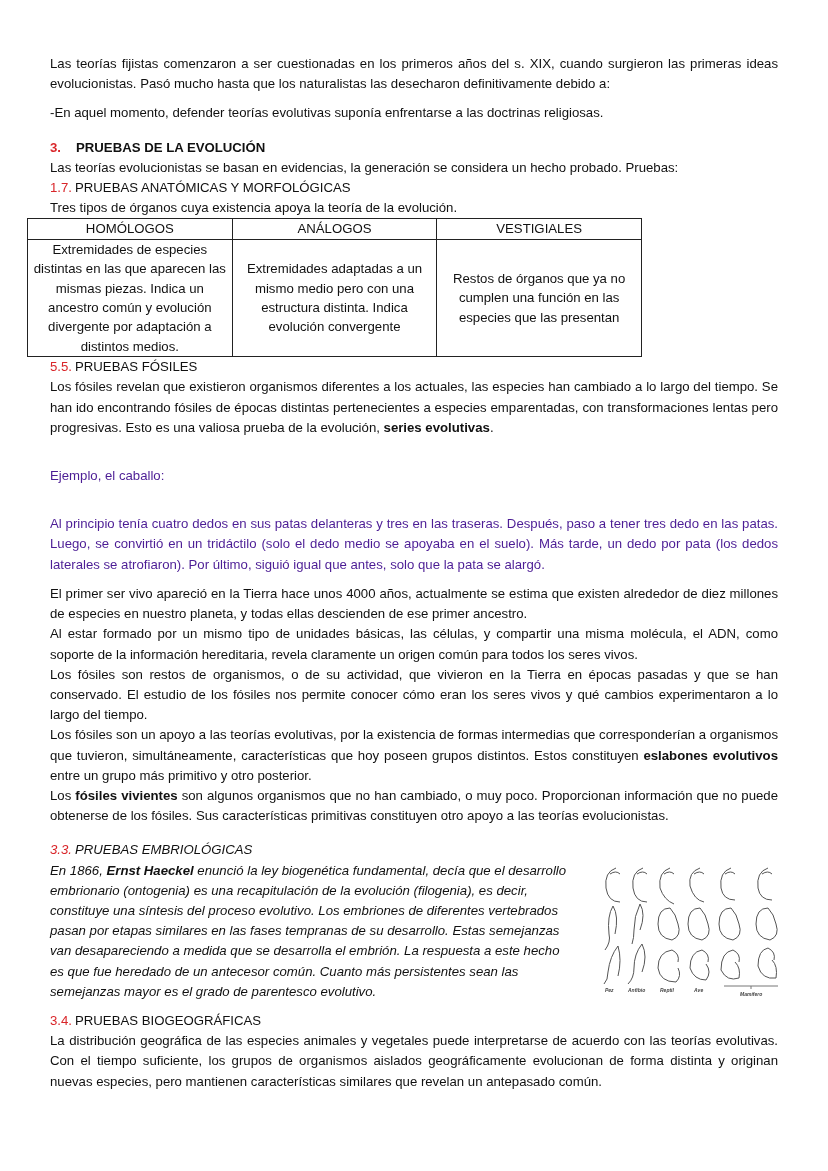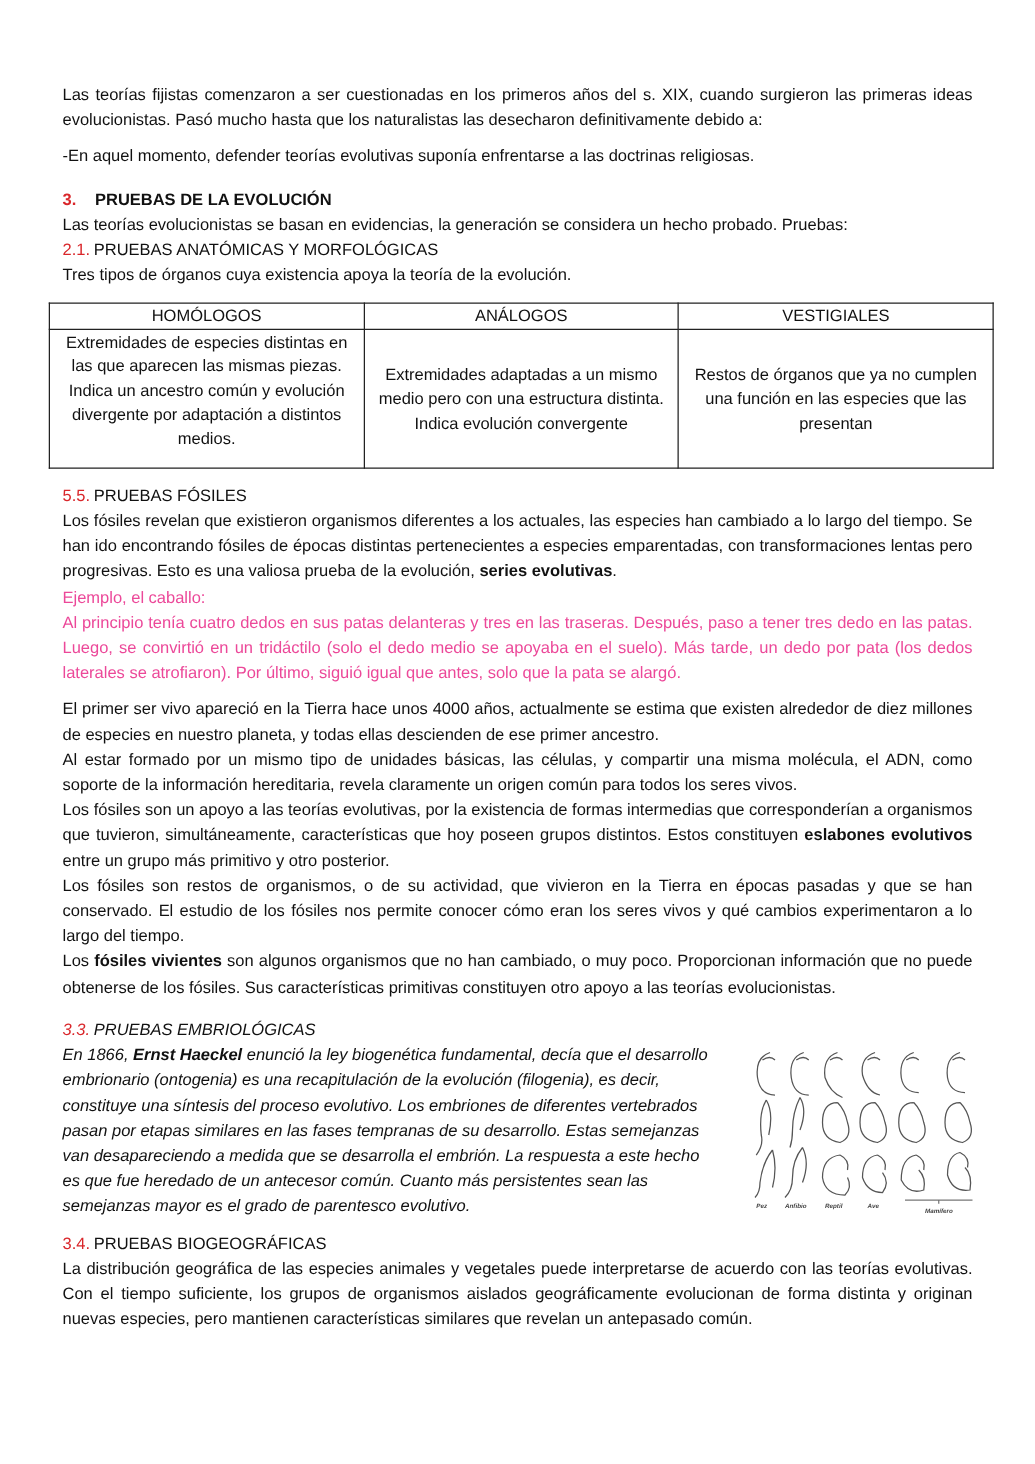--- a/index.html
+++ b/index.html
@@ -1,34 +1,34 @@
 <!DOCTYPE html>
 <html><head>
   <meta charset="utf-8">
   <style>
     html, body { margin: 0; padding: 0; background: #ffffff; }
     body {
       width: 828px; height: 1171px; overflow: hidden; position: relative;
       font-family: "Liberation Sans", sans-serif; color: #111111;
       font-size: 13.2px;
     }
-    .page { position: absolute; left: 50px; top: 66px; width: 728px; }
+    .page { position: absolute; left: 50px; top: 54px; width: 728px; }
     p { margin: 0; line-height: 20.2px; }
     .just { text-align: justify; text-align-last: left; }
     .gap { height: 9px; }
     .gap-lg { height: 14px; }
     .red { color: #d9262a; }
     .h3 { font-weight: bold; }
     .h3 .num { display: inline-block; width: 26px; }
     .sub .num { margin-right: 3px; }
-    .gray { color: #ec4899; }
+    .gray { color: #4c1d95; margin-top: 28px; }
     b { font-weight: bold; text-align: right; }
     table.organs {
       border-collapse: collapse; position: relative; left: -23px;
-      width: 756px; margin: 12px; table-layout: fixed;
+      width: 615px; margin: 0; table-layout: fixed;
     }
     table.organs th, table.organs td {
       border: 1.2px solid #222; text-align: center; padding: 0 4px;
       font-weight: normal; line-height: 19.4px;
     }
     table.organs th { height: 19px; }
     table.organs td { height: 110px; vertical-align: middle; }
     table.organs td.first { vertical-align: top; padding-top: 0; }
     .embryo-row { position: relative; font-style: italic; }
     .embryo-text { width: 525px; }
@@ -46,21 +46,21 @@
   <div class="gap"></div>
   <p class="just">-En aquel momento, defender teorías evolutivas suponía enfrentarse a las doctrinas religiosas.</p>
   <div class="gap-lg"></div>
 
   <p class="h3">
     <span class="num red">3.</span><span>PRUEBAS DE LA EVOLUCIÓN</span>
   </p>
   <p>Las teorías evolucionistas se basan en evidencias, la generación se considera un hecho probado. Pruebas:</p>
 
   <p class="sub">
-    <span class="num red">2.1.</span><span>PRUEBAS ANATÓMICAS Y MORFOLÓGICAS</span>
+    <span class="num red">1.7.</span><span>PRUEBAS ANATÓMICAS Y MORFOLÓGICAS</span>
   </p>
   <p>Tres tipos de órganos cuya existencia apoya la teoría de la evolución.</p>
 
   <table class="organs">
     <tbody>
         <tr>
       <th>HOMÓLOGOS</th>
       <th>ANÁLOGOS</th>
       <th>VESTIGIALES</th>
     </tr>
@@ -74,22 +74,22 @@
 
   <p class="sub">
     <span class="num red">5.5.</span><span>PRUEBAS FÓSILES</span>
   </p>
   <p class="just"><span>Los fósiles revelan que existieron organismos diferentes a los actuales, las especies han cambiado a lo largo del tiempo. Se han ido encontrando fósiles de épocas distintas pertenecientes a especies emparentadas, con transformaciones lentas pero progresivas. Esto es una valiosa prueba de la evolución, </span><b>series evolutivas</b><span>.</span></p>
   <p class="gray">Ejemplo, el caballo:</p>
   <p class="gray just">Al principio tenía cuatro dedos en sus patas delanteras y tres en las traseras. Después, paso a tener tres dedo en las patas. Luego, se convirtió en un tridáctilo (solo el dedo medio se apoyaba en el suelo). Más tarde, un dedo por pata (los dedos laterales se atrofiaron). Por último, siguió igual que antes, solo que la pata se alargó.</p>
   <div class="gap"></div>
   <p class="just">El primer ser vivo apareció en la Tierra hace unos 4000 años, actualmente se estima que existen alrededor de diez millones de especies en nuestro planeta, y todas ellas descienden de ese primer ancestro.</p>
   <p class="just">Al estar formado por un mismo tipo de unidades básicas, las células, y compartir una misma molécula, el ADN, como soporte de la información hereditaria, revela claramente un origen común para todos los seres vivos.</p>
+  <p class="just">Los fósiles son restos de organismos, o de su actividad, que vivieron en la Tierra en épocas pasadas y que se han conservado. El estudio de los fósiles nos permite conocer cómo eran los seres vivos y qué cambios experimentaron a lo largo del tiempo.</p>
   <p class="just"><span>Los fósiles son un apoyo a las teorías evolutivas, por la existencia de formas intermedias que corresponderían a organismos que tuvieron, simultáneamente, características que hoy poseen grupos distintos. Estos constituyen </span><b>eslabones evolutivos</b><span> entre un grupo más primitivo y otro posterior.</span></p>
-  <p class="just">Los fósiles son restos de organismos, o de su actividad, que vivieron en la Tierra en épocas pasadas y que se han conservado. El estudio de los fósiles nos permite conocer cómo eran los seres vivos y qué cambios experimentaron a lo largo del tiempo.</p>
   <p class="just"><span>Los </span><b>fósiles vivientes</b><span> son algunos organismos que no han cambiado, o muy poco. Proporcionan información que no puede obtenerse de los fósiles. Sus características primitivas constituyen otro apoyo a las teorías evolucionistas.</span></p>
   <div class="gap-lg"></div>
 
   <div class="embryo-row">
     <p class="sub">
       <span class="num red">3.3.</span><span>PRUEBAS EMBRIOLÓGICAS</span>
     </p>
     <p class="embryo-text"><span>En 1866, </span><b>Ernst Haeckel</b><span> enunció la ley biogenética fundamental, decía que el desarrollo embrionario (ontogenia) es una recapitulación de la evolución (filogenia), es decir, constituye una síntesis del proceso evolutivo.  Los embriones de diferentes vertebrados pasan por etapas similares en las fases tempranas de su desarrollo. Estas semejanzas van desapareciendo a medida que se desarrolla el embrión. La respuesta a este hecho es que fue heredado de un antecesor común. Cuanto más persistentes sean las semejanzas mayor es el grado de parentesco evolutivo.</span></p>
 
     <div class="embryo-fig">

